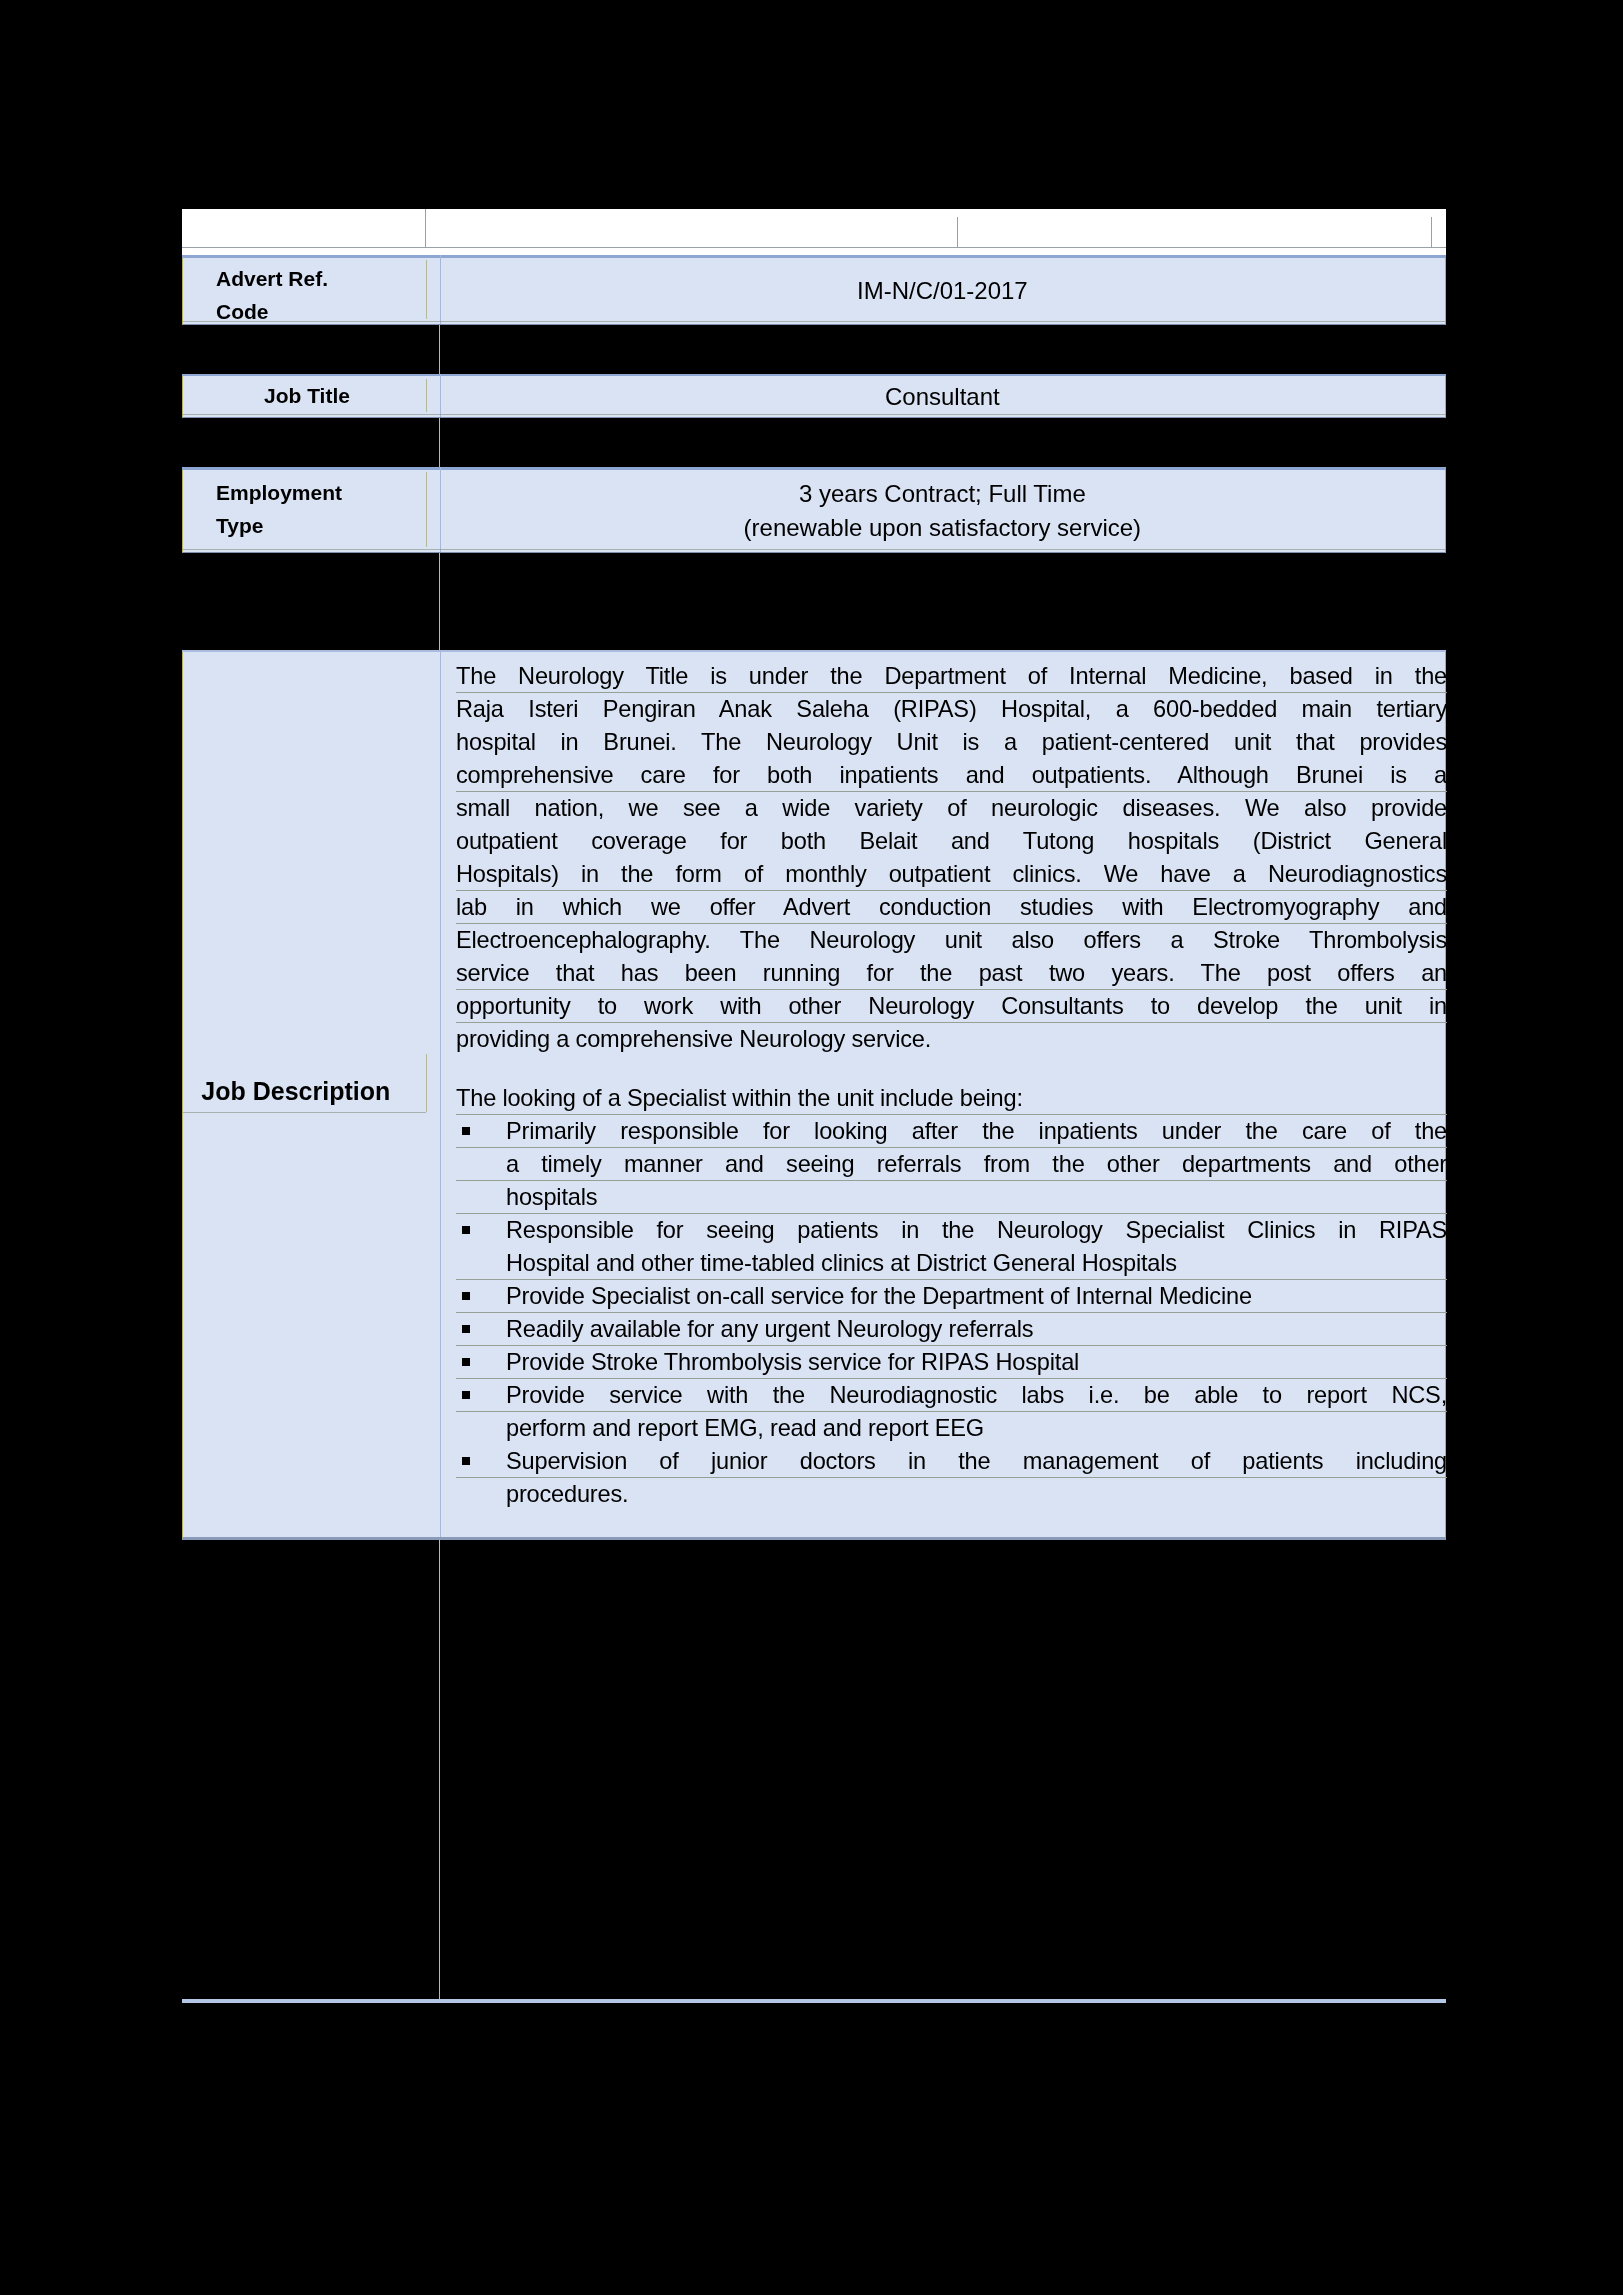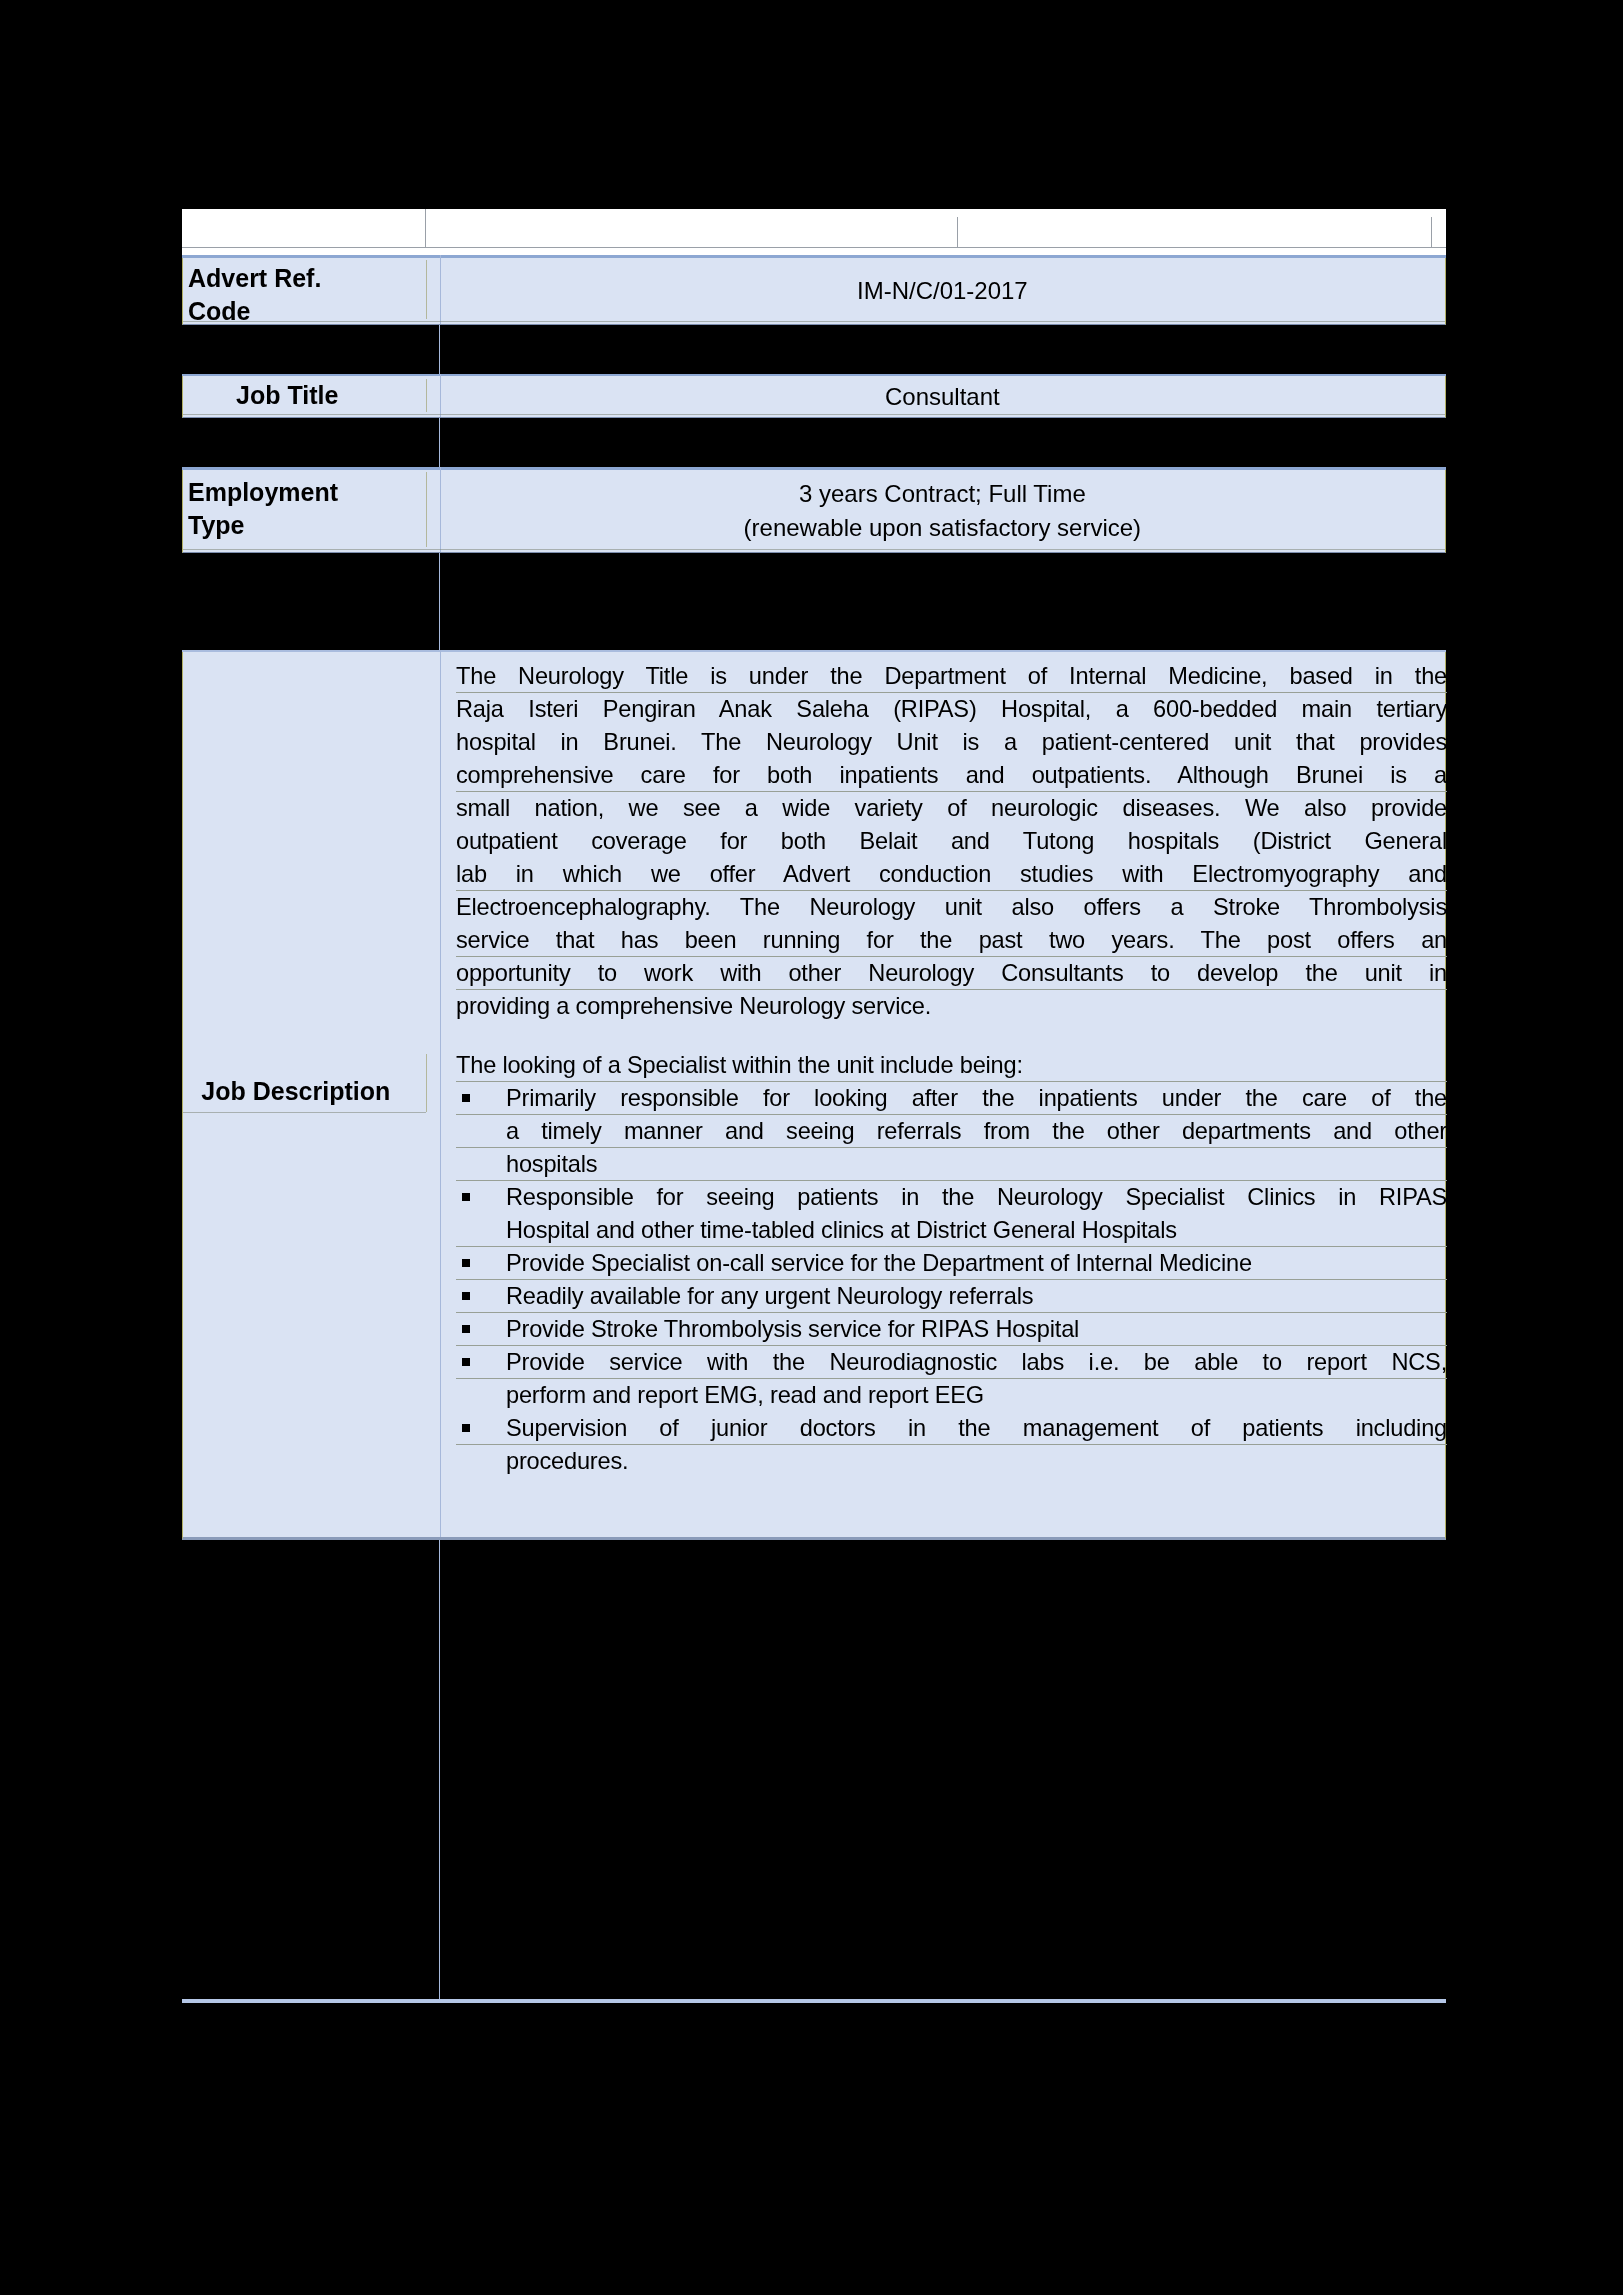--- a/index.html
+++ b/index.html
@@ -40,21 +40,21 @@
     box-sizing: border-box;
     border-left: 1.3px solid var(--olive-edge, #b3b166);
     border-right: 1.3px solid var(--olive-edge, #b3b166);
     border-bottom: 1.3px solid #7d8eae;
   }
   .accent-top { position: absolute; left: -1.3px; right: -1.3px; top: 0; height: 3.3px; background: var(--accent-border, #8da7d2); }
   .accent-top.thin { height: 2px; }
   .cell-divider { position: absolute; left: 257px; top: 0; bottom: 0; width: 1.3px; background: #a6b8da; }
   .olive-seg { position: absolute; left: 243px; top: 4.6px; bottom: 5.2px; width: 1.3px; background: rgba(148,148,84,0.55); }
   .row-rule { position: absolute; left: 0; right: 0; bottom: 2.6px; height: 0.7px; background: rgba(128,134,120,0.55); }
-  .label { position: absolute; left: 5px; font-weight: bold; font-size: 25px; line-height: 33px; color: #000; }
+  .label { position: absolute; left: 33px; font-weight: bold; font-size: 21px; line-height: 33px; color: #000; }
   .value {
     position: absolute; left: 258px; right: 1.3px; top: 3.3px; bottom: 1.3px;
     display: flex; flex-direction: column; justify-content: center; align-items: center;
     font-size: 24px; line-height: 34px; color: #000; text-align: center;
   }
   .row-advert { top: 255px; height: 70px; }
   .row-advert .label { top: 6.5px; }
   .row-jobtitle { top: 374px; height: 44px; }
   .row-jobtitle .label { top: 5.2px; margin-left: 48px; }
   .row-jobtitle .accent-top { height: 2px; }
@@ -146,20 +146,21 @@
     <div class="olive-seg-desc"></div>
     <div class="desc-label">Job Description</div>
     <div class="desc-label-rule"></div>
     <div class="desc-text">
         <div class="line para rule just">The Neurology Title is under the Department of Internal Medicine, based in the</div>
         <div class="line para just">Raja Isteri Pengiran Anak Saleha (RIPAS) Hospital, a 600-bedded main tertiary</div>
         <div class="line para just">hospital in Brunei. The Neurology Unit is a patient-centered unit that provides</div>
         <div class="line para rule just">comprehensive care for both inpatients and outpatients. Although Brunei is a</div>
         <div class="line para just">small nation, we see a wide variety of neurologic diseases. We also provide</div>
         <div class="line para just">outpatient coverage for both Belait and Tutong hospitals (District General</div>
+        <div class="line para rule just">Hospitals) in the form of monthly outpatient clinics. We have a Neurodiagnostics</div>
         <div class="line para rule just">lab in which we offer Advert conduction studies with Electromyography and</div>
         <div class="line para just">Electroencephalography. The Neurology unit also offers a Stroke Thrombolysis</div>
         <div class="line para rule just">service that has been running for the past two years. The post offers an</div>
         <div class="line para rule just">opportunity to work with other Neurology Consultants to develop the unit in</div>
         <div class="line para">providing a comprehensive Neurology service.</div>
         <div class="line blank"></div>
         <div class="line para rule">The looking of a Specialist within the unit include being:</div>
         <div class="line bullet rule just"><span class="bmark"></span>Primarily responsible for looking after the inpatients under the care of the</div>
         <div class="line cont rule just">a timely manner and seeing referrals from the other departments and other</div>
         <div class="line cont rule">hospitals</div>

